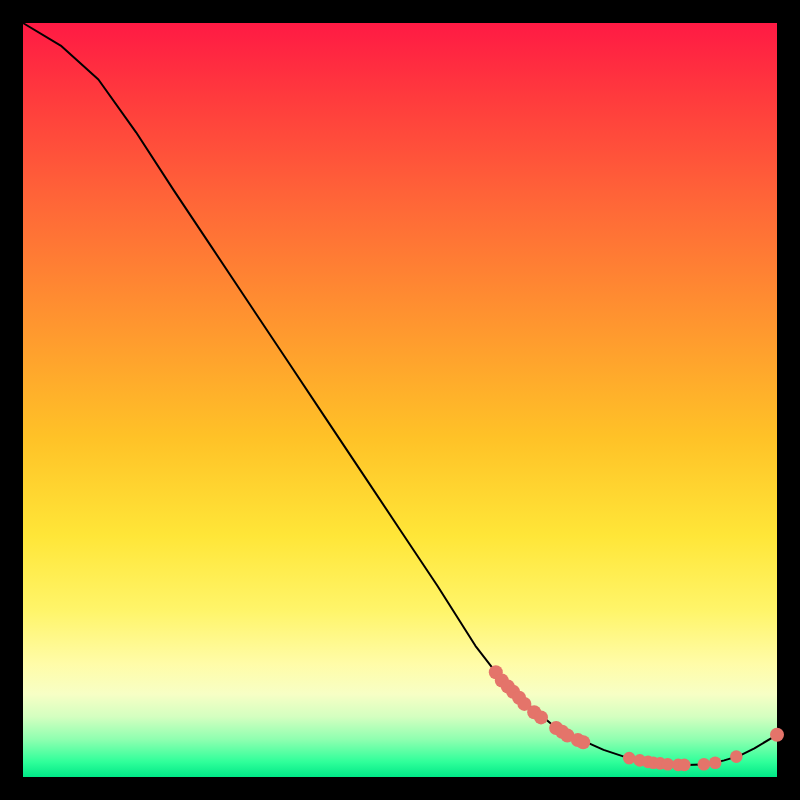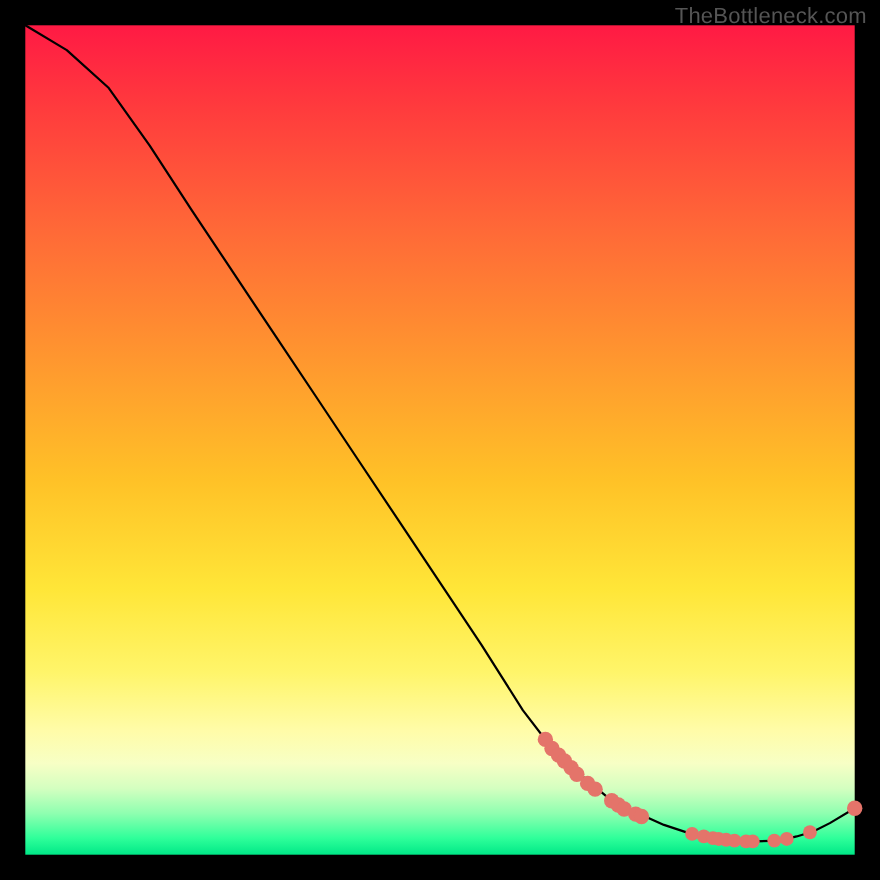--- a/index.html
+++ b/index.html
@@ -67,21 +67,20 @@
   }
   .marker {
     fill: #e4746a;
     stroke: none;
   }
 </style>
 </head>
 <body>
 
 <div class="stage">
-  <div class="attribution">TheBottleneck.com</div>
 
   <div class="plot-area">
     <svg class="curve" viewBox="0 0 754 754">
       <path id="curve-path" class="curve-path" d="M0.0 0.0 L37.7 22.6 L75.4 56.5 L113.1 109.3 L150.8 167.4 L188.5 223.9 L226.2 280.5 L263.9 337.0 L301.6 393.6 L339.3 450.1 L377.0 506.7 L414.7 563.2 L452.4 622.8 L475.0 652.2 L505.2 681.6 L527.8 700.5 L550.4 713.3 L580.6 726.9 L603.2 734.4 L625.8 738.9 L640.9 741.2 L663.5 741.9 L686.1 741.2 L701.2 737.4 L716.3 732.9 L731.4 725.3 L754.0 711.8"></path>
       <g id="markers-group">
           <circle cx="472.8" cy="649.2" r="7.0" class="marker"></circle>
           <circle cx="478.8" cy="657.5" r="7.0" class="marker"></circle>
           <circle cx="484.8" cy="663.5" r="7.0" class="marker"></circle>
           <circle cx="490.1" cy="668.8" r="7.0" class="marker"></circle>
           <circle cx="496.1" cy="674.8" r="7.0" class="marker"></circle>

